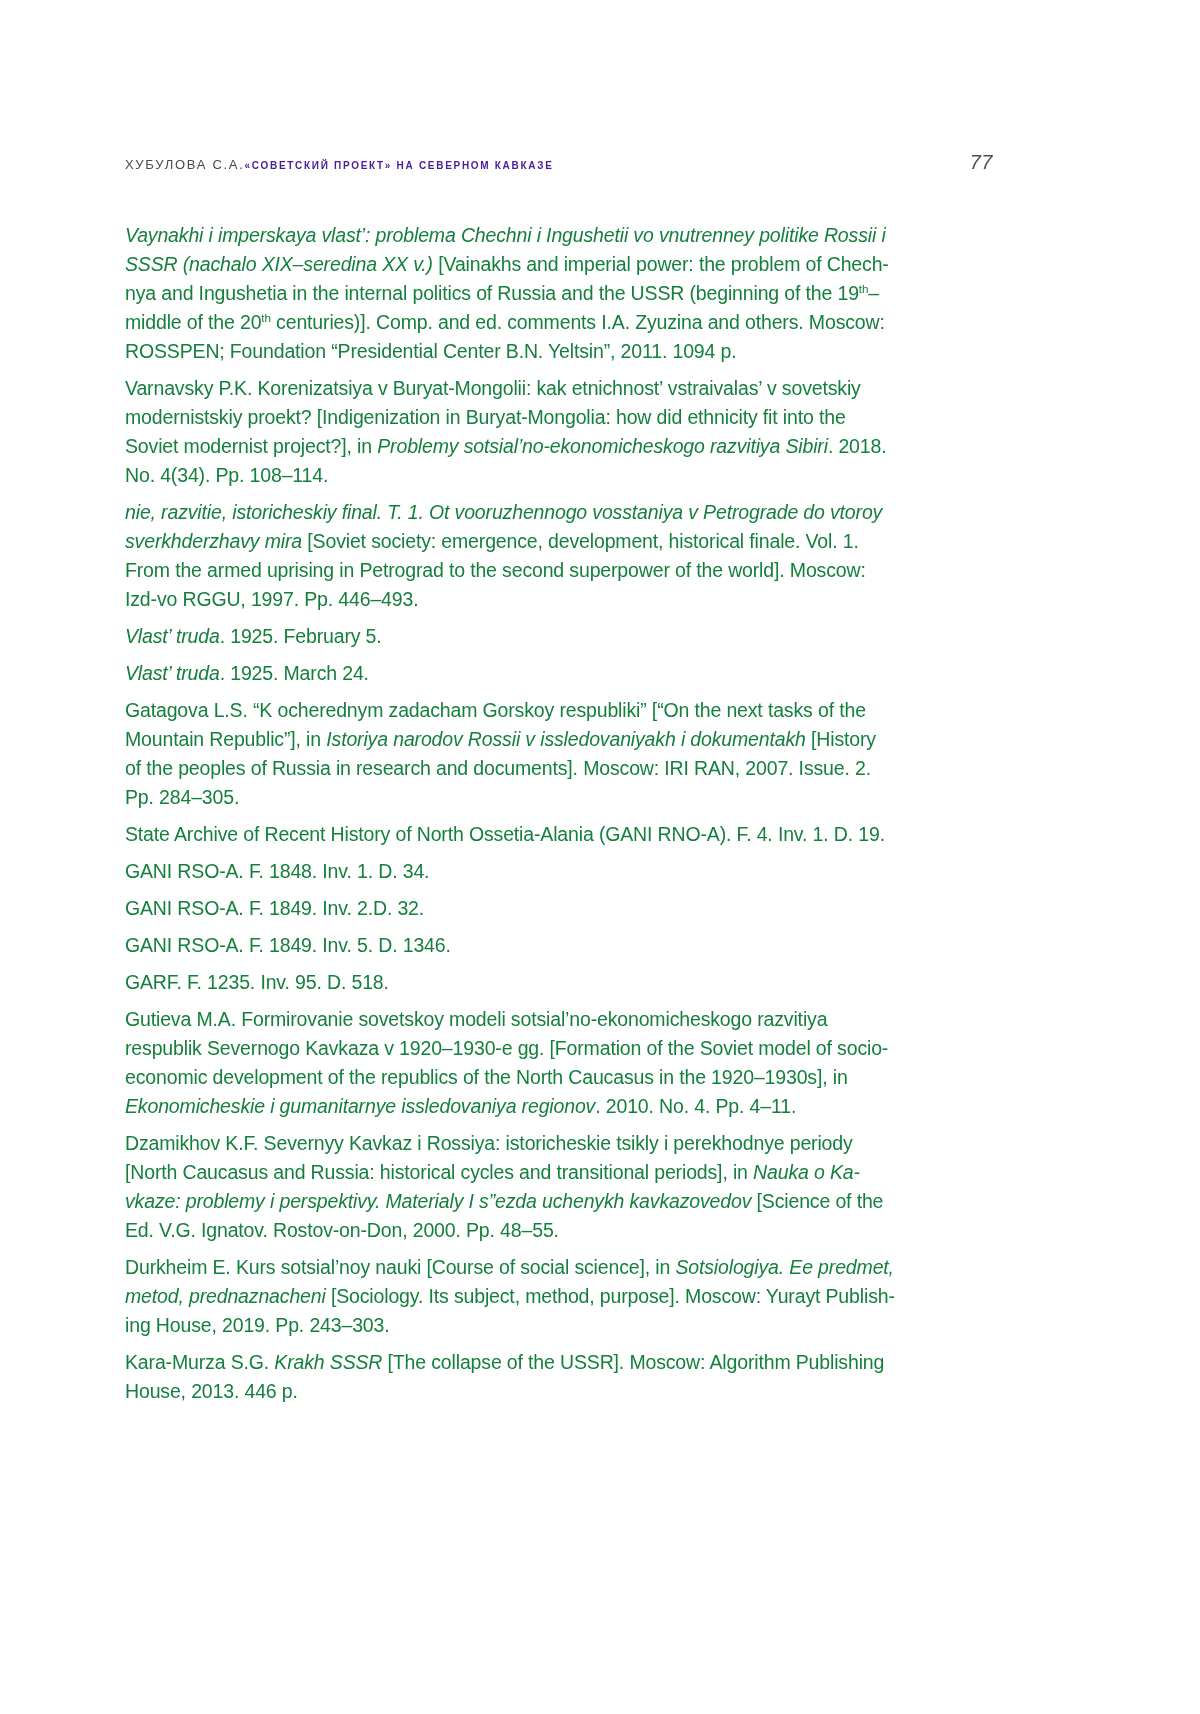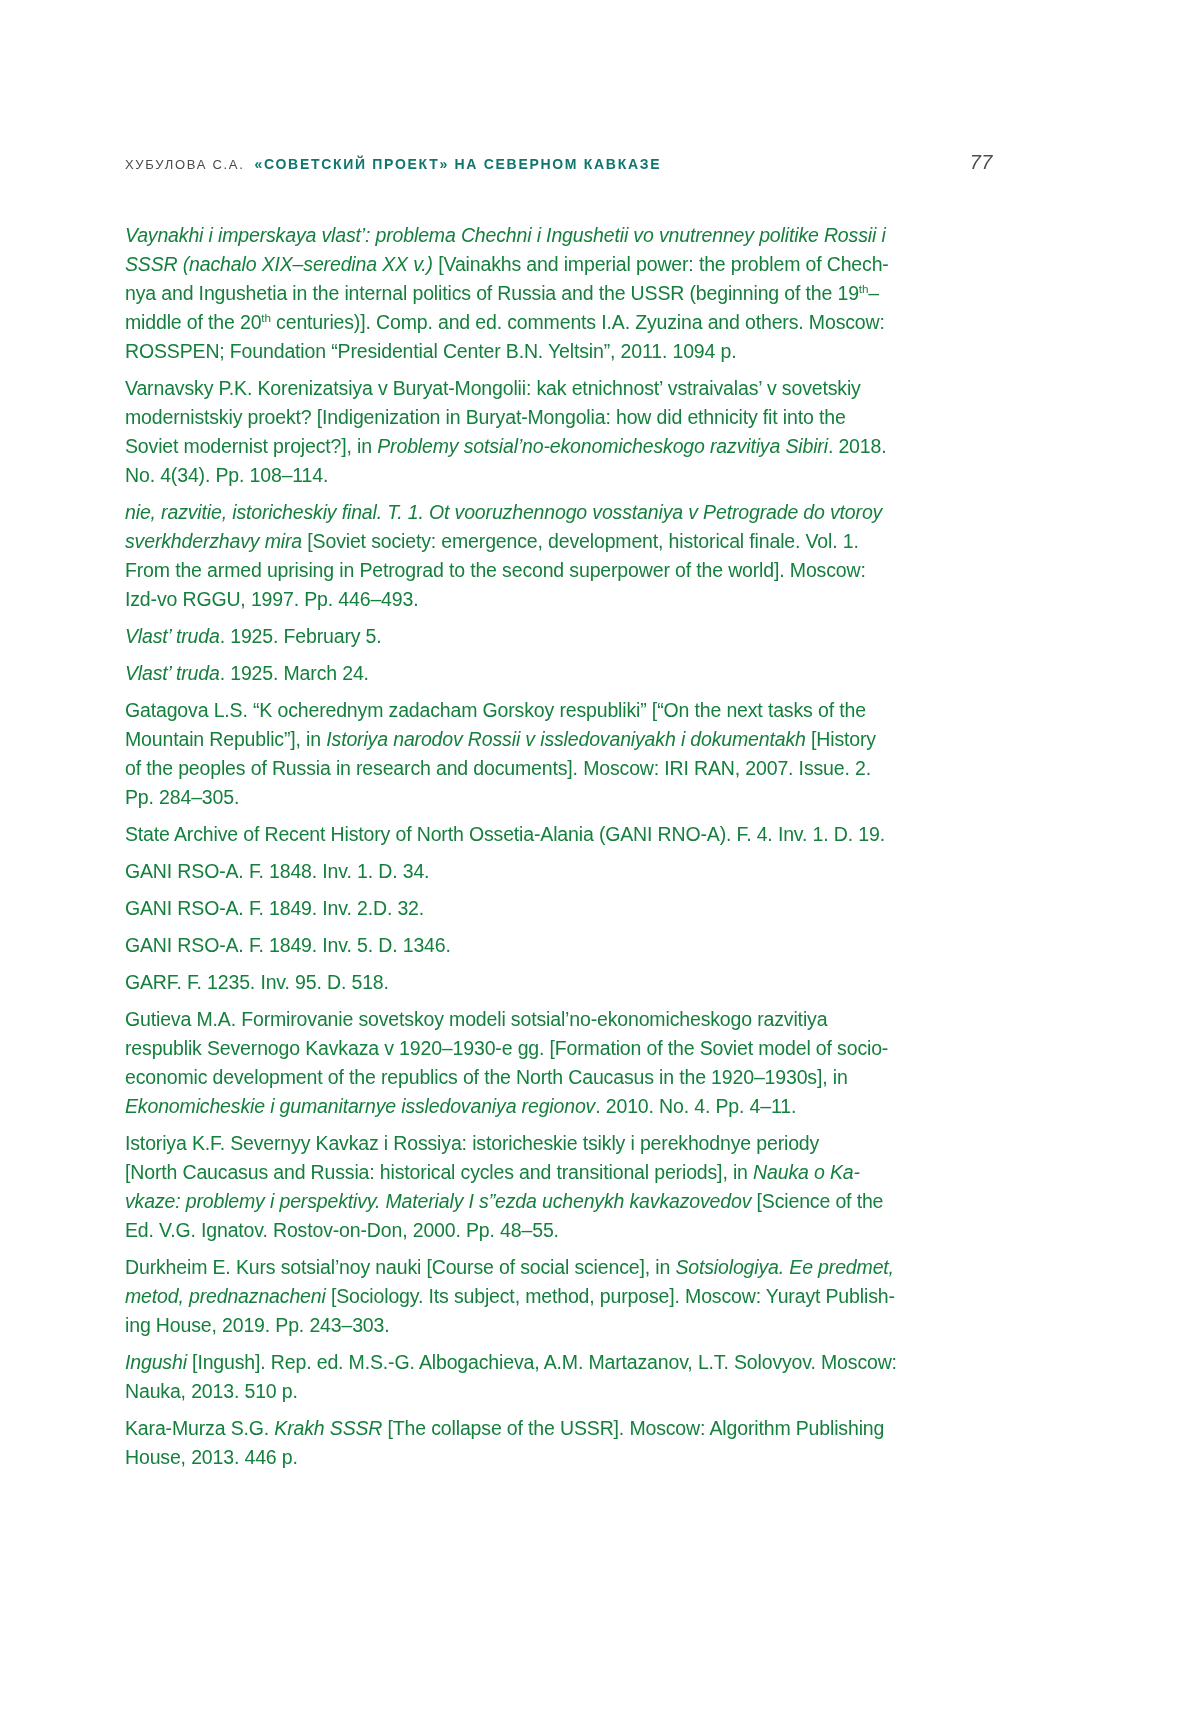--- a/index.html
+++ b/index.html
@@ -19,34 +19,34 @@
     position: absolute;
     left: 125px;
     top: 151px;
     width: 868px;
     display: flex;
     justify-content: space-between;
     align-items: baseline;
   }
   .rh-left {
     display: flex;
-    gap: 10px;
+    gap: 0;
     align-items: baseline;
   }
   .rh-author {
     font-size: 13px;
     letter-spacing: 1.7px;
     color: #4a4a4a;
     font-weight: 400;
     white-space: nowrap;
   }
   .rh-title {
-    font-size: 14px;
+    font-size: 10px;
     letter-spacing: 1.7px;
-    color: #0f766e;
+    color: #4c1d95;
     font-weight: 700;
     white-space: nowrap;
   }
   .page-num {
     font-size: 20px;
     font-style: italic;
     color: #4f4f50;
     letter-spacing: 0.5px;
     margin-left: 44px;
   }
@@ -134,32 +134,28 @@
       <div class="ref-entry">
         <div class="ref-line"><span>GARF. F. 1235. Inv. 95. D. 518.</span></div>
       </div>
       <div class="ref-entry">
         <div class="ref-line"><span>Gutieva M.A. Formirovanie sovetskoy modeli sotsial’no-ekonomicheskogo razvitiya</span></div>
         <div class="ref-line"><span>respublik Severnogo Kavkaza v 1920–1930-e gg. [Formation of the Soviet model of socio-</span></div>
         <div class="ref-line"><span>economic development of the republics of the North Caucasus in the 1920–1930s], in</span></div>
         <div class="ref-line"><span class="it">Ekonomicheskie i gumanitarnye issledovaniya regionov</span><span>. 2010. No. 4. Pp. 4–11.</span></div>
       </div>
       <div class="ref-entry">
-        <div class="ref-line"><span>Istoriya K.F. Severnyy Kavkaz i Rossiya: istoricheskie tsikly i perekhodnye periody</span></div>
+        <div class="ref-line"><span>Dzamikhov K.F. Severnyy Kavkaz i Rossiya: istoricheskie tsikly i perekhodnye periody</span></div>
         <div class="ref-line"><span>[North Caucasus and Russia: historical cycles and transitional periods], in </span><span class="it">Nauka o Ka-</span></div>
         <div class="ref-line"><span class="it">vkaze: problemy i perspektivy. Materialy I s”ezda uchenykh kavkazovedov</span><span> [Science of the</span></div>
         <div class="ref-line"><span>Ed. V.G. Ignatov. Rostov-on-Don, 2000. Pp. 48–55.</span></div>
       </div>
       <div class="ref-entry">
         <div class="ref-line"><span>Durkheim E. Kurs sotsial’noy nauki [Course of social science], in </span><span class="it">Sotsiologiya. Ee predmet,</span></div>
         <div class="ref-line"><span class="it">metod, prednaznacheni</span><span> [Sociology. Its subject, method, purpose]. Moscow: Yurayt Publish-</span></div>
         <div class="ref-line"><span>ing House, 2019. Pp. 243–303.</span></div>
       </div>
       <div class="ref-entry">
-        <div class="ref-line"><span class="it">Ingushi</span><span> [Ingush]. Rep. ed. M.S.-G. Albogachieva, A.M. Martazanov, L.T. Solovyov. Moscow:</span></div>
-        <div class="ref-line"><span>Nauka, 2013. 510 p.</span></div>
-      </div>
-      <div class="ref-entry">
         <div class="ref-line"><span>Kara-Murza S.G. </span><span class="it">Krakh SSSR</span><span> [The collapse of the USSR]. Moscow: Algorithm Publishing</span></div>
         <div class="ref-line"><span>House, 2013. 446 p.</span></div>
       </div>
     </div>
 </div>
 
 </body></html>

